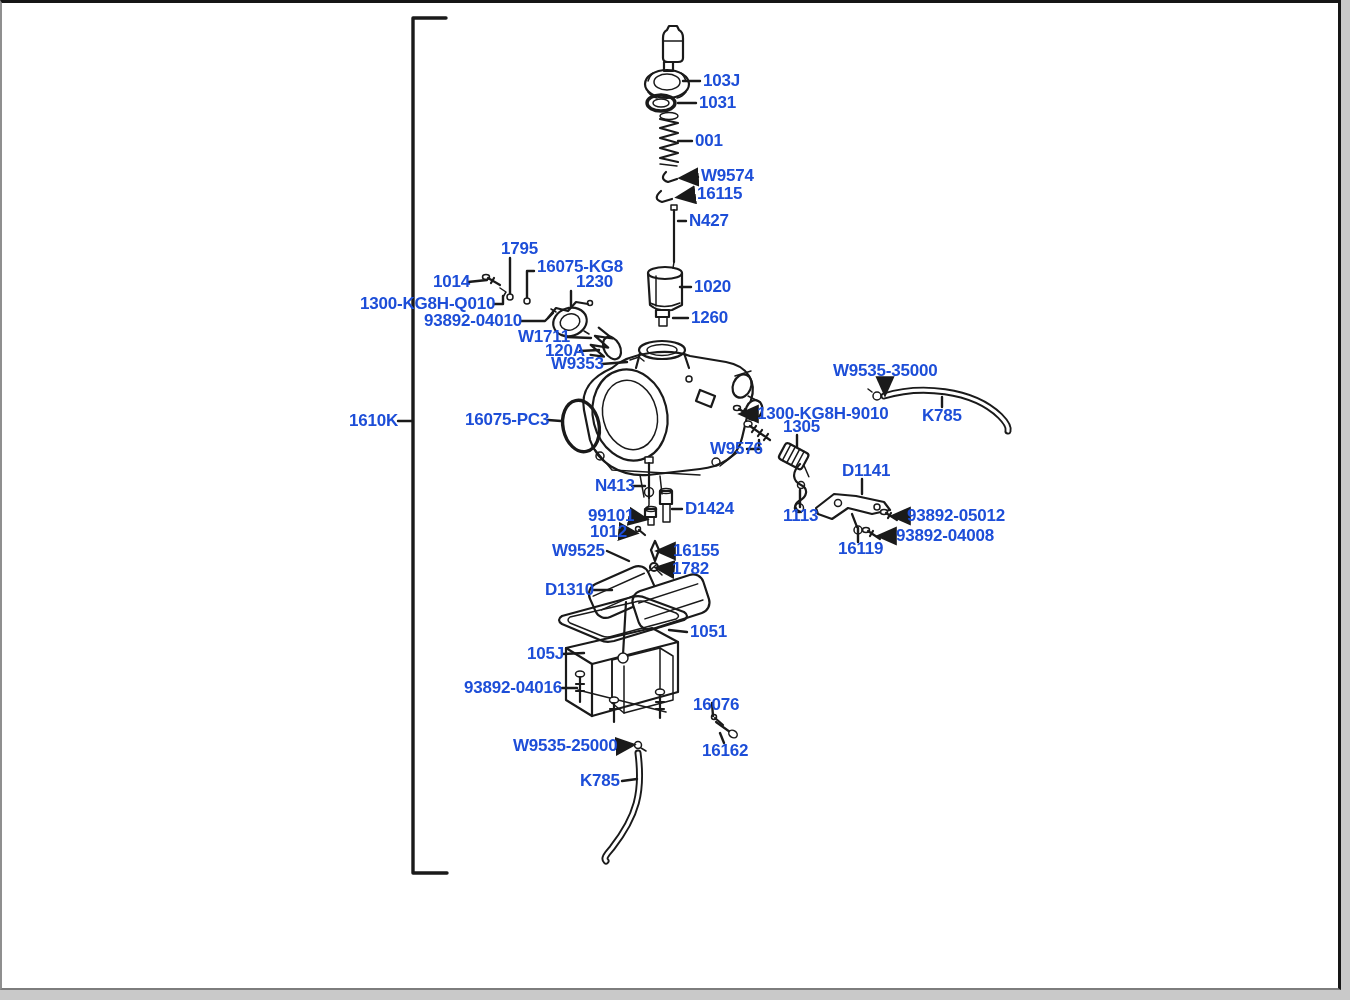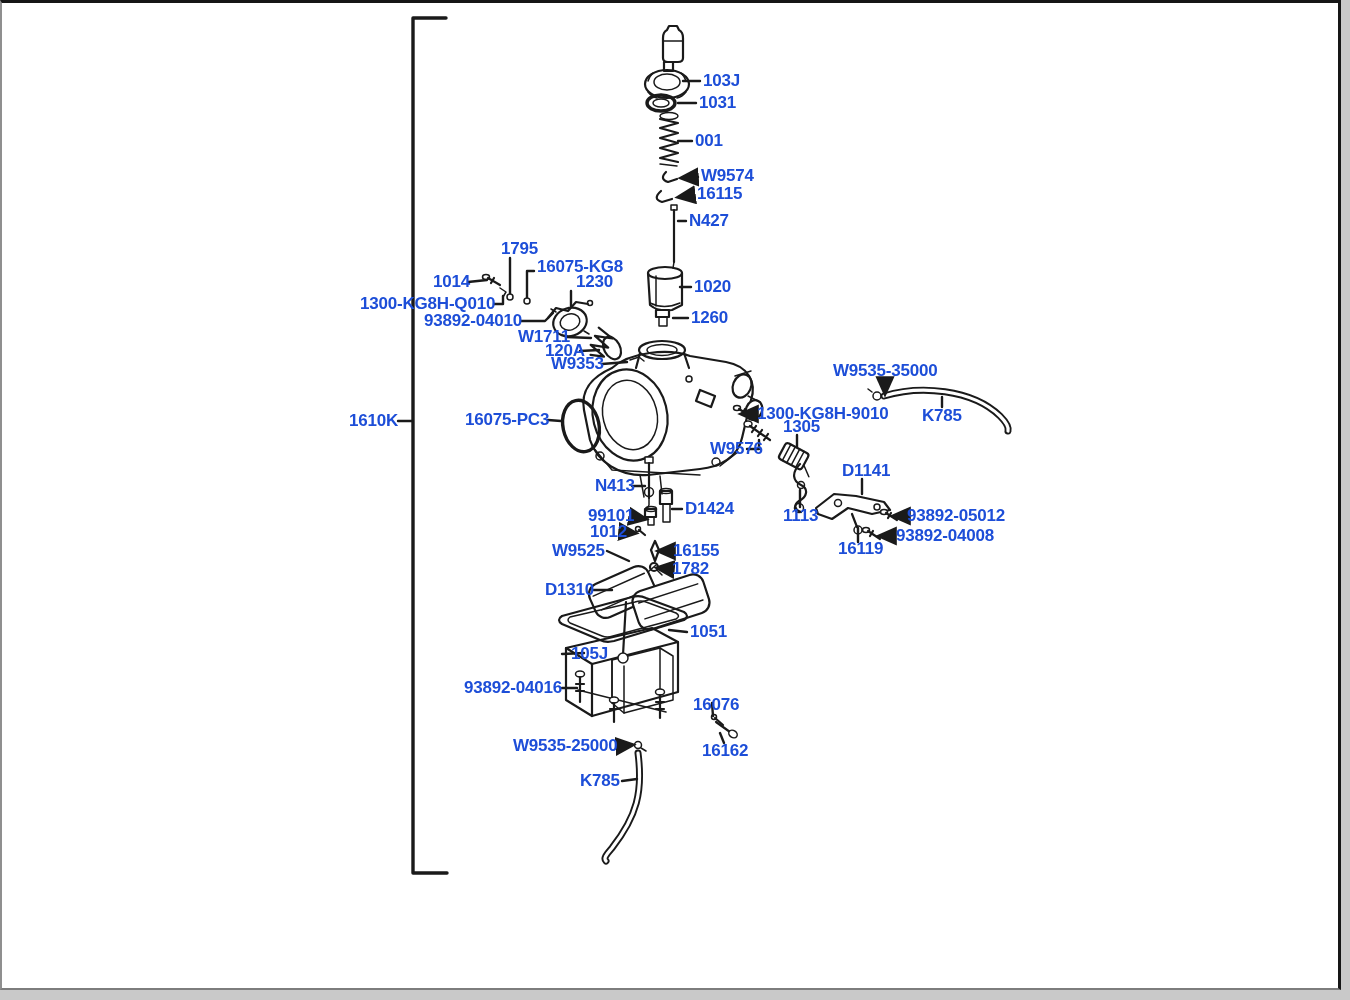--- a/index.html
+++ b/index.html
@@ -357,20 +357,20 @@
       <div class="plabel" style="left: 838px; top: 549px;">16119</div>
       <div class="plabel" style="left: 595px; top: 486px;">N413</div>
       <div class="plabel" style="left: 588px; top: 516px;">99101</div>
       <div class="plabel" style="left: 685px; top: 509px;">D1424</div>
       <div class="plabel" style="left: 590px; top: 532px;">1012</div>
       <div class="plabel" style="left: 552px; top: 551px;">W9525</div>
       <div class="plabel" style="left: 673px; top: 551px;">16155</div>
       <div class="plabel" style="left: 672px; top: 569px;">1782</div>
       <div class="plabel" style="left: 545px; top: 590px;">D1310</div>
       <div class="plabel" style="left: 690px; top: 632px;">1051</div>
-      <div class="plabel" style="left: 527px; top: 654px; margin-left: 44px;">105J</div>
+      <div class="plabel" style="left: 527px; top: 654px;">105J</div>
       <div class="plabel" style="left: 464px; top: 688px;">93892-04016</div>
       <div class="plabel" style="left: 693px; top: 694px; margin-top: 11px;">16076</div>
       <div class="plabel" style="left: 702px; top: 751px;">16162</div>
       <div class="plabel" style="left: 513px; top: 746px; text-align: right;">W9535-25000</div>
       <div class="plabel" style="left: 580px; top: 781px;">K785</div>
     </div>
 </div>
 
 </body></html>

